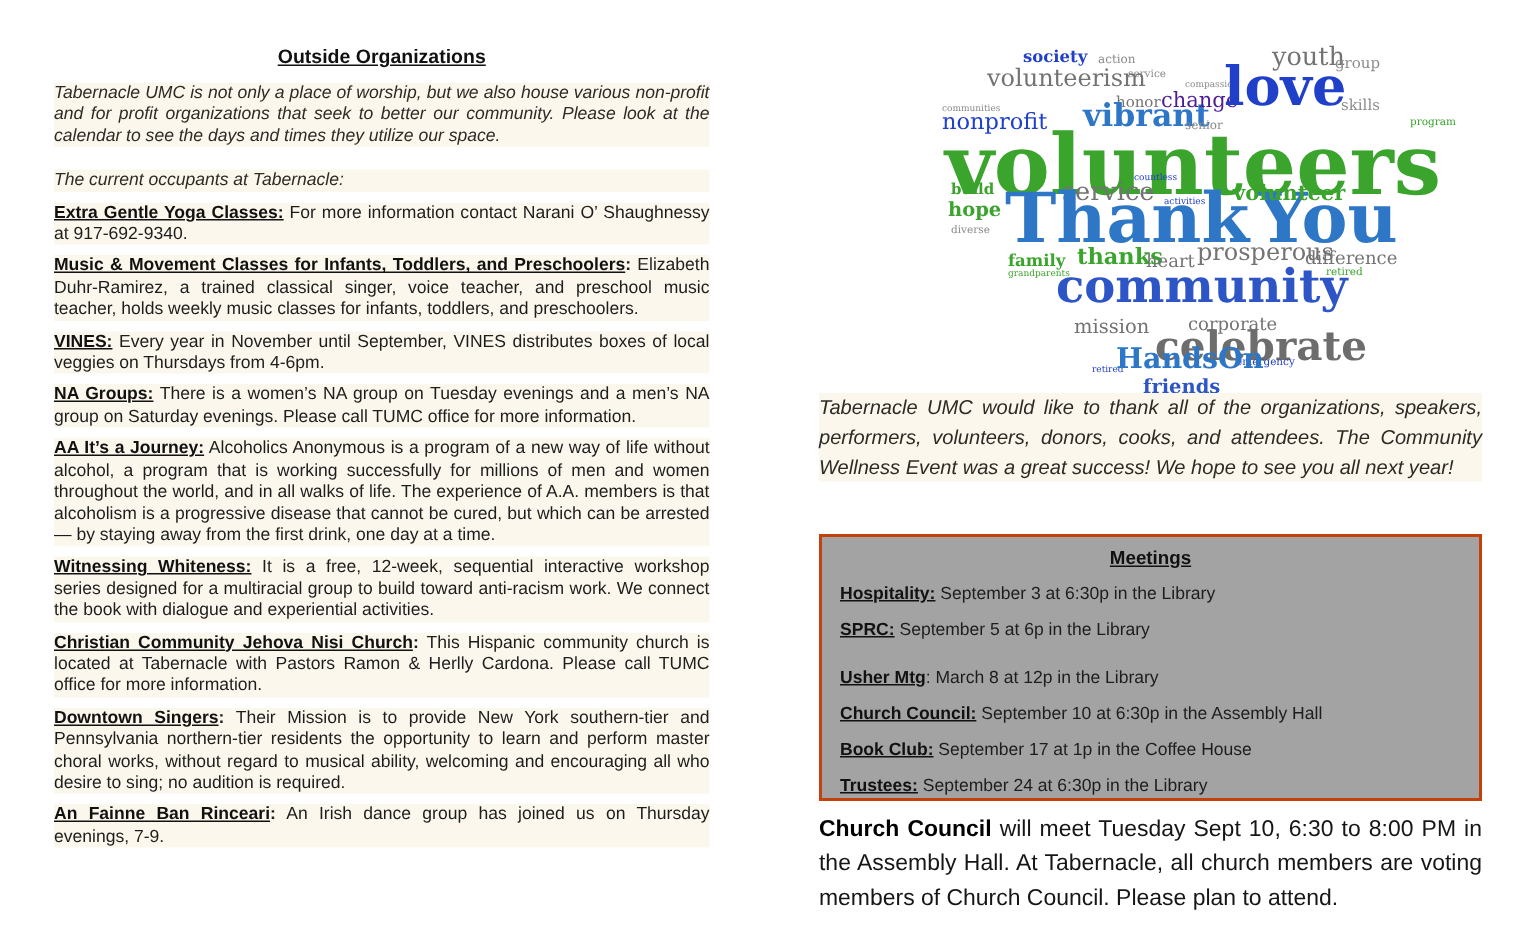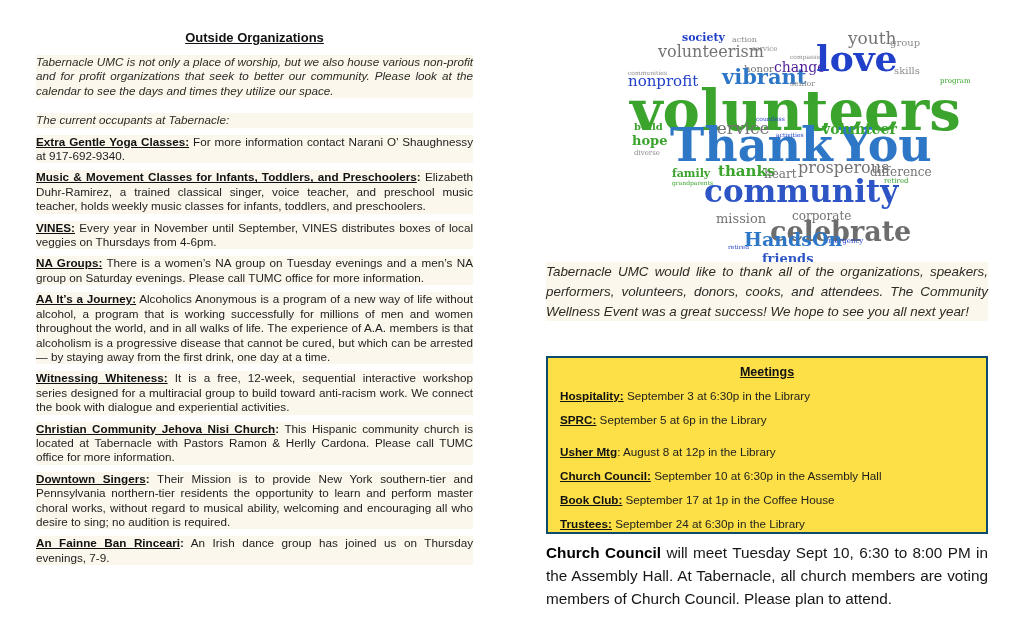--- a/index.html
+++ b/index.html
@@ -35,21 +35,21 @@
   }
   .cloud .cw{position:absolute;white-space:nowrap;line-height:1;}
 
   .thanks{
     position:absolute;top:262px;left:0;width:442px;
     font-size:13.4px;line-height:19.8px;text-align:justify;margin:0;
   }
 
   .meetings-box{
     position:absolute;top:356px;left:0;width:442px;height:178px;
-    box-sizing:border-box;border:2px solid #0c4a6e;background:#fde047;
+    box-sizing:border-box;border:2px solid #c2410c;background:#a3a3a3;
     padding:5px 12px 0 12px;
   }
   .m-title{
     font-size:12.5px;font-weight:bold;text-decoration:underline;
     text-align:center;margin:2px 0 0 0;color:#111;
   }
   .m-item{font-size:11.7px;line-height:14px;margin-top:10px;}
   .m-item.gap{margin-top:18px;}
   .m-item b{color:#111;text-decoration:underline;}
 
@@ -126,21 +126,21 @@
         <span class="cw" style="left: 148px; top: 248px; font-size: 6px; color: rgb(33, 64, 201);">networks</span>
       </div>
 
     <p class="thanks italic hl">Tabernacle UMC would like to thank all of the organizations, speakers, performers, volunteers, donors, cooks, and attendees. The Community Wellness Event was a great success! We hope to see you all next year!</p>
 
     <div class="meetings-box">
       <div class="m-title">Meetings</div>
       <div id="meeting-list">
           <div class="m-item"><b>Hospitality:</b><span> September 3 at 6:30p in the Library</span></div>
           <div class="m-item"><b>SPRC:</b><span> September 5 at 6p in the Library</span></div>
-          <div class="m-item gap"><b>Usher Mtg</b><span>: August 8 at 12p in the Library</span></div>
+          <div class="m-item gap"><b>Usher Mtg</b><span>: March 8 at 12p in the Library</span></div>
           <div class="m-item"><b>Church Council:</b><span> September 10 at 6:30p in the Assembly Hall</span></div>
           <div class="m-item"><b>Book Club:</b><span> September 17 at 1p in the Coffee House</span></div>
           <div class="m-item"><b>Trustees:</b><span> September 24 at 6:30p in the Library</span></div>
         </div>
     </div>
 
     <p class="council">
       <b>Church Council</b><span> will meet Tuesday Sept 10, 6:30 to 8:00 PM in the Assembly Hall. At Tabernacle, all church members are voting members of Church Council. Please plan to attend.</span>
     </p>
   </div>

